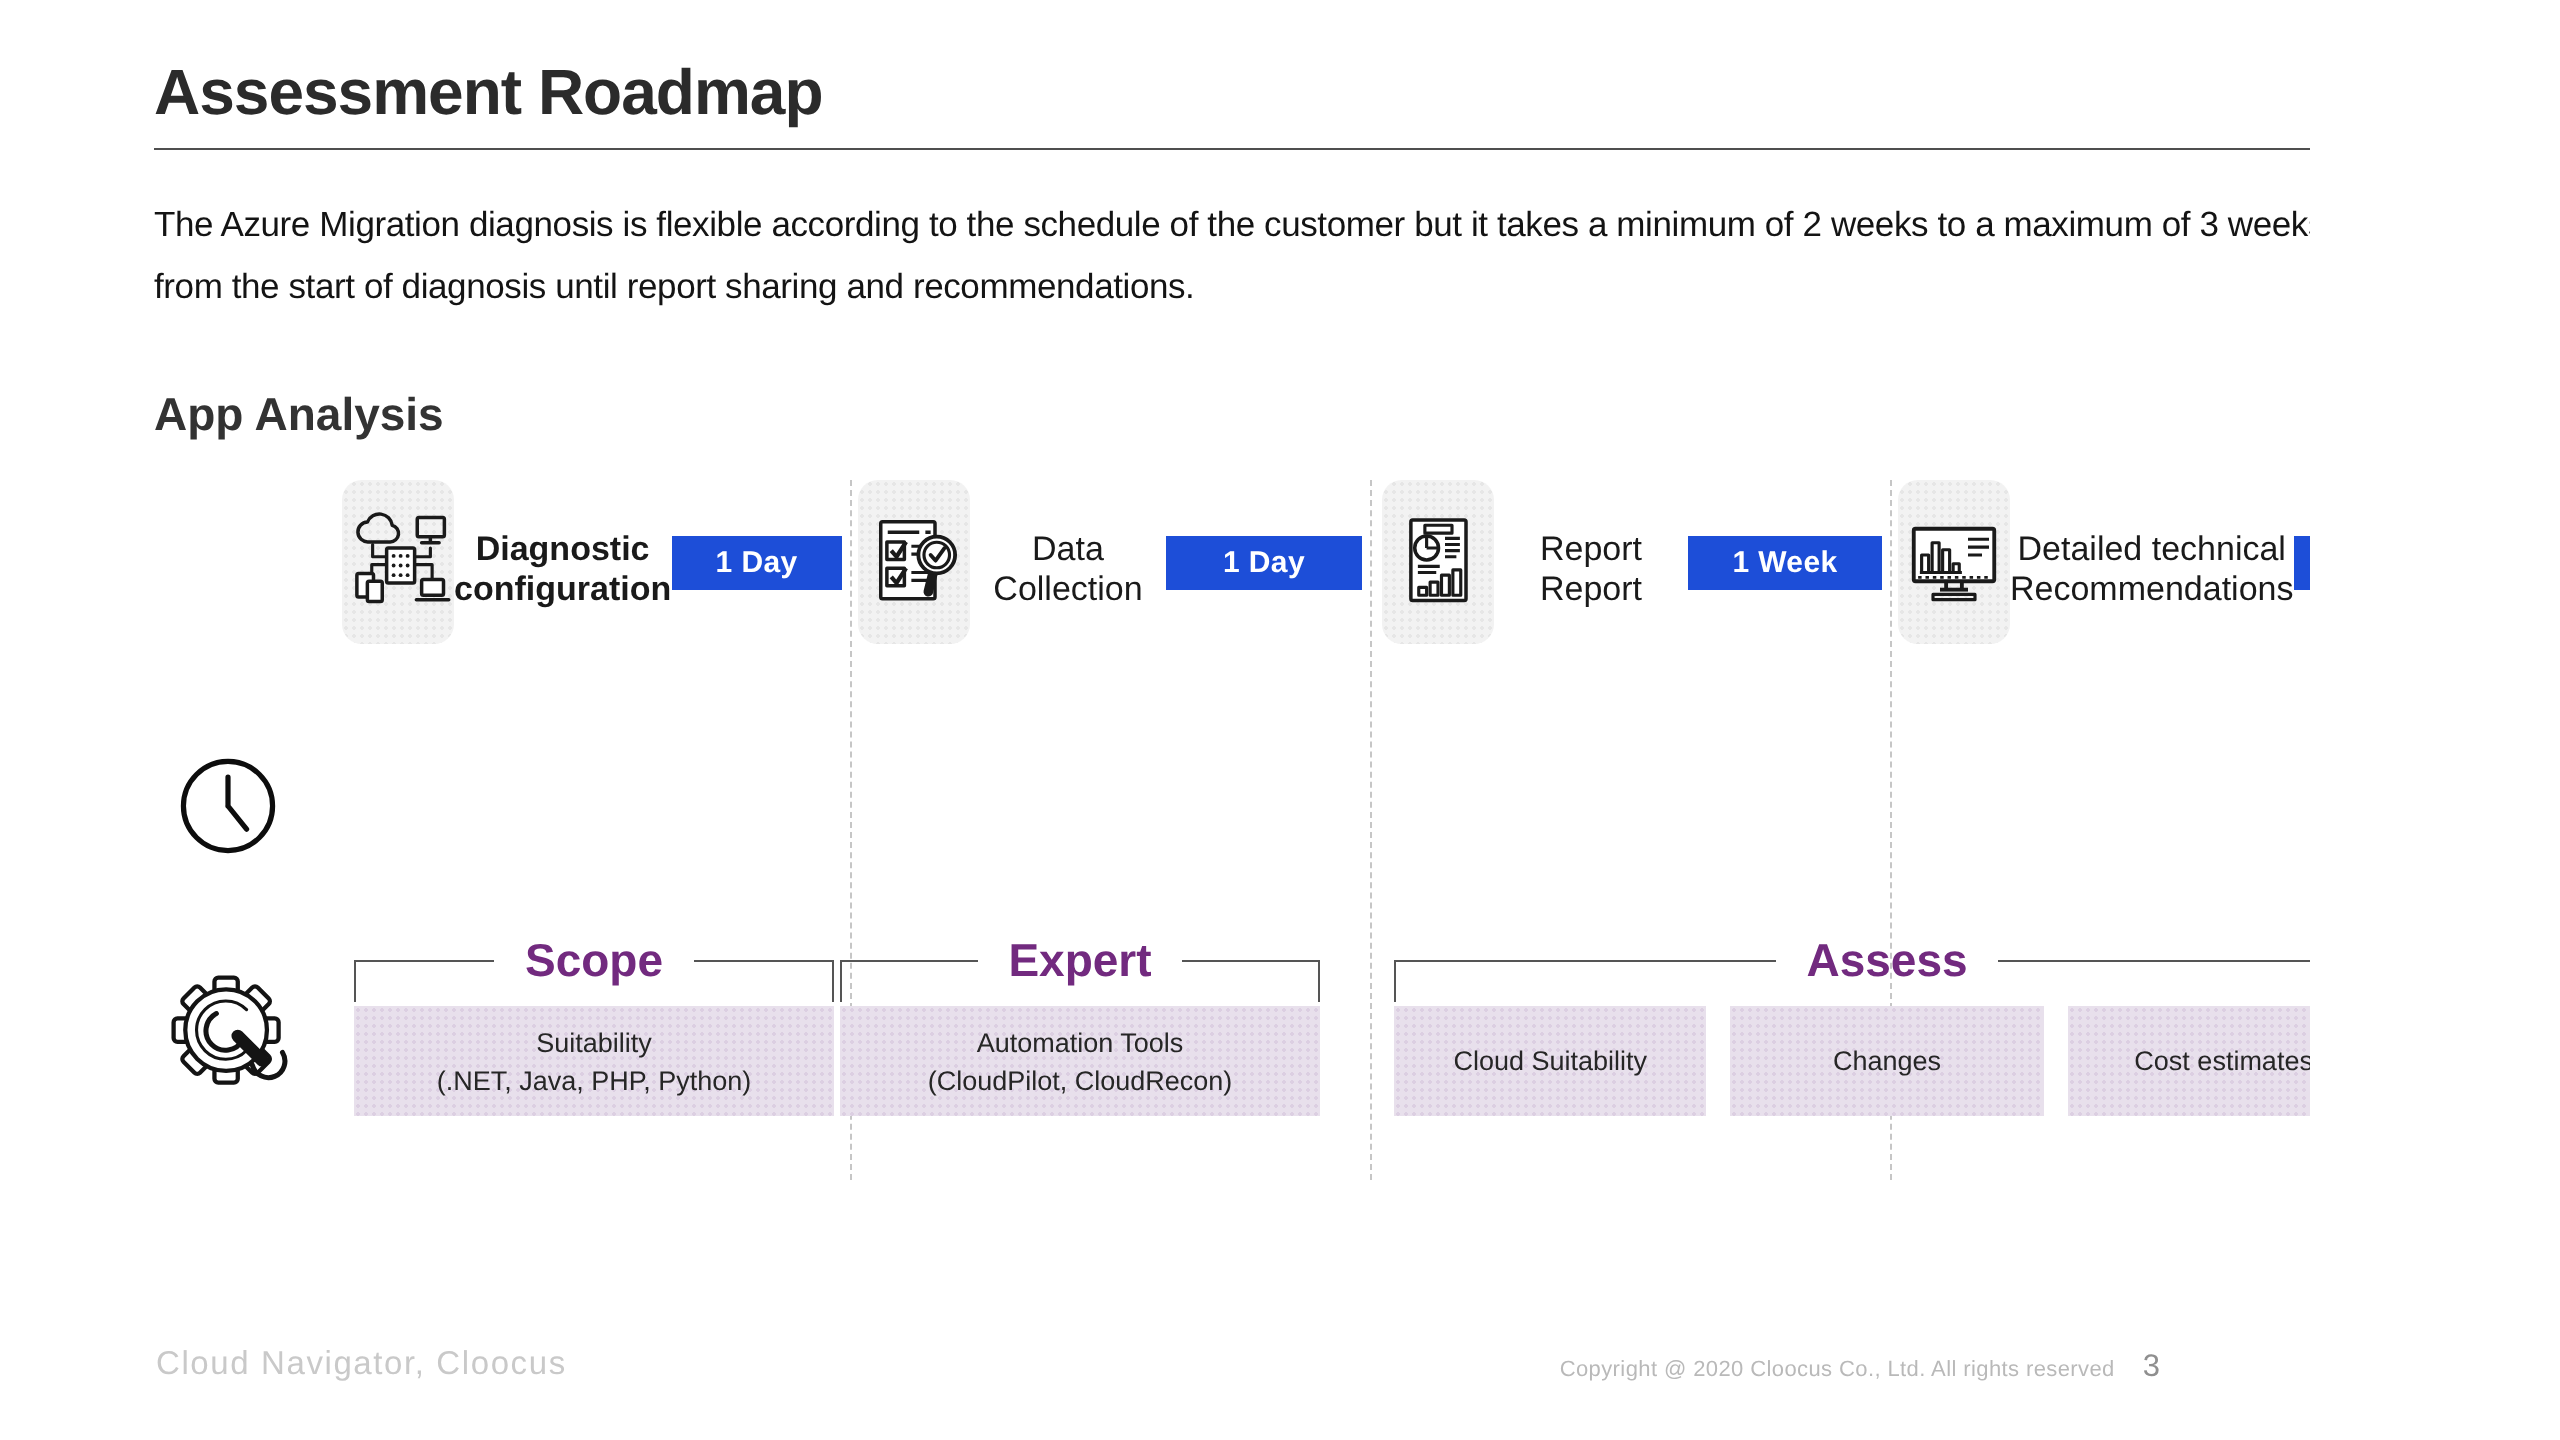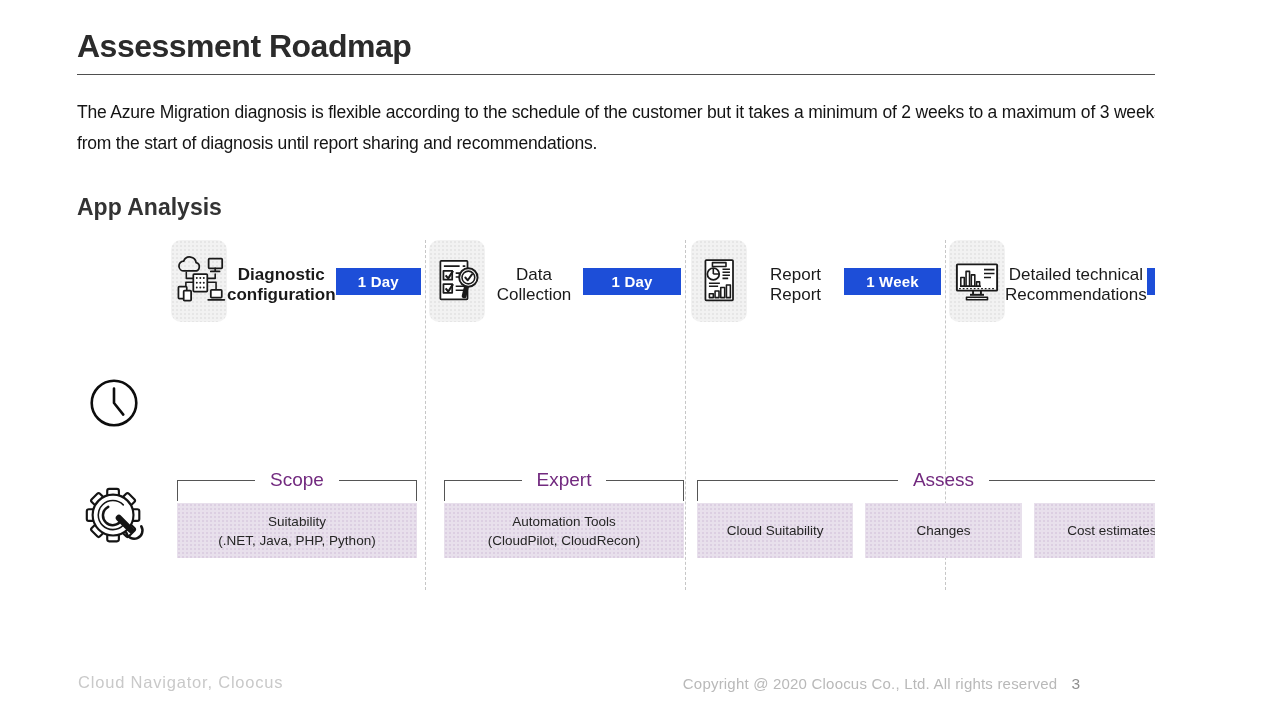--- a/index.html
+++ b/index.html
@@ -24,32 +24,32 @@
     padding-bottom:10px;box-sizing:border-box;}
   .phase-title.bold{font-weight:700;}
   .duration-bar{width:100%;height:27px;background:#1d4ed8;color:#ffffff;display:flex;
     align-items:center;justify-content:center;font-size:15px;font-weight:600;letter-spacing:0.2px;}
 
   .group{position:absolute;top:468px;z-index:1;}
   .bracket{display:flex;align-items:flex-start;height:24px;}
   .bracket .line{flex:1;height:20px;margin-top:12px;border-top:1.5px solid #555555;}
   .bracket .line.cap-left{border-left:1.5px solid #555555;}
   .bracket .line.cap-right{border-right:1.5px solid #555555;}
-  .bracket-label{padding:0 15px;font-size:19px;line-height:24px;color:#722a7f;font-weight:400;white-space:nowrap;}
+  .bracket-label{padding:0 15px;font-size:23px;line-height:24px;color:#722a7f;font-weight:700;white-space:nowrap;}
   .boxes{margin-top:11px;display:flex;gap:12px;}
   .lav-box{flex:1;height:55px;background-color:#e8e0ec;
     background-image:radial-gradient(#dccfe2 0.8px, transparent 0.9px);background-size:4px 4px;
     display:flex;flex-direction:column;align-items:center;justify-content:center;
     text-align:center;color:#262626;font-size:13.5px;line-height:19px;}
 
   .rail-icon{position:absolute;z-index:1;}
 
   .footer-left{position:absolute;left:78px;top:673px;font-size:16.5px;color:#c9c9c9;letter-spacing:0.8px;}
   .footer-right{position:absolute;right:75px;top:675px;display:flex;align-items:baseline;gap:14px;}
-  .copyright{font-size:15px;color:#b9b9b9;letter-spacing:0.2px;}
+  .copyright{font-size:11px;color:#b9b9b9;letter-spacing:0.2px;}
   .page-number{font-size:15.5px;color:#8f8f8f;}
 </style>
 </head>
 <body>
 
 <div class="slide">
 
   <div class="title">Assessment Roadmap</div>
   <div class="title-rule"></div>
 
@@ -192,21 +192,21 @@
       <span class="line cap-right"></span>
     </div>
     <div class="boxes">
       <div class="lav-box">
         <div>Suitability</div>
         <div>(.NET, Java, PHP, Python)</div>
       </div>
     </div>
   </div>
 
-  <div class="group" style="left:444px;width:240px">
+  <div class="group" style="left:420px;width:240px">
     <div class="bracket">
       <span class="line cap-left"></span>
       <span class="bracket-label">Expert</span>
       <span class="line cap-right"></span>
     </div>
     <div class="boxes">
       <div class="lav-box">
         <div>Automation Tools</div>
         <div>(CloudPilot,  CloudRecon)</div>
       </div>

